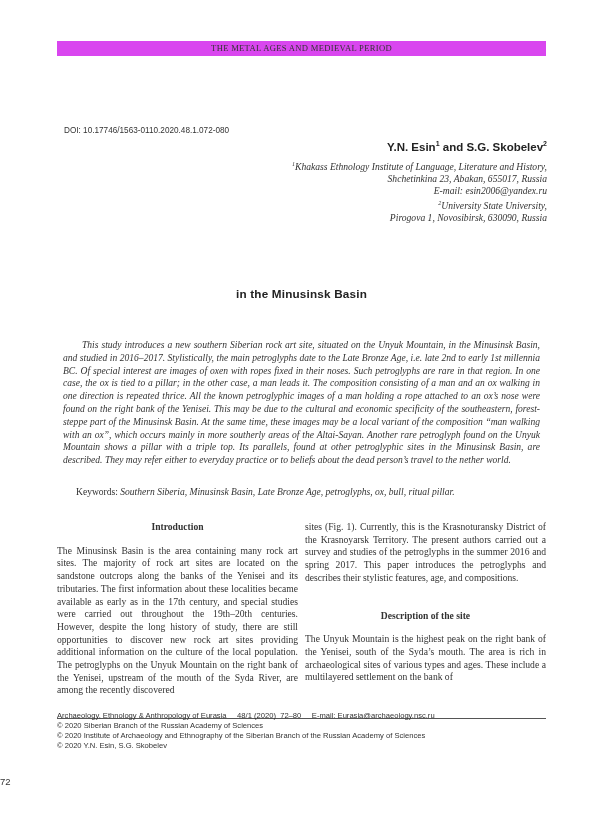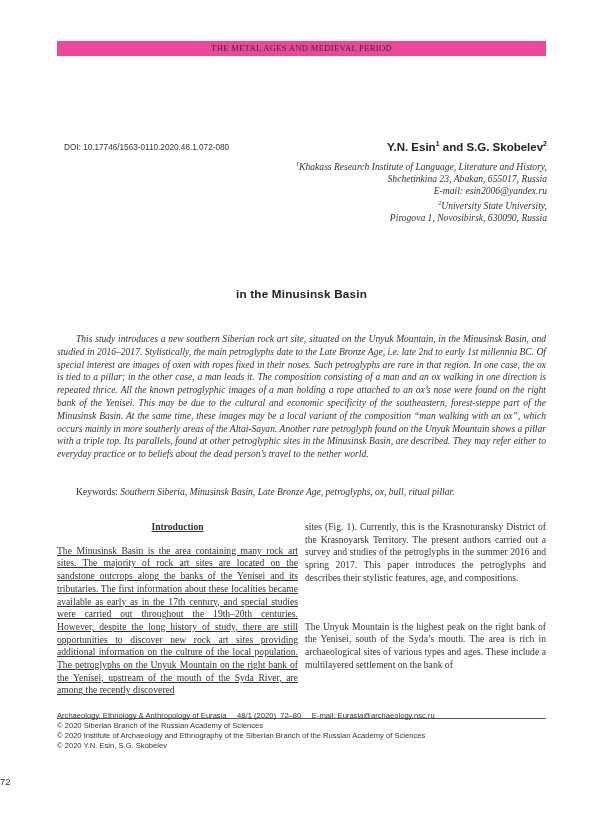--- a/index.html
+++ b/index.html
@@ -1,42 +1,42 @@
 <!DOCTYPE html>
 <html><head>
 <meta charset="utf-8">
 <style>
   html, body { margin: 0; padding: 0; background: #ffffff; }
   body { width: 611px; height: 820px; position: relative; overflow: hidden; color: #222; }
   .serif { font-family: "Liberation Serif", "DejaVu Serif", serif; }
   .sans { font-family: "Liberation Sans", "DejaVu Sans", sans-serif; }
 
-  .band { position: absolute; left: 57px; top: 41px; width: 489px; height: 15px; background: #ec4899;
+  .band { position: absolute; left: 57px; top: 41px; width: 489px; height: 15px; background: #d946ef;
           text-align: center; font-size: 8.6px; line-height: 15px; letter-spacing: 0.3px; color: #333; }
 
-  .doi { position: absolute; left: 64px; top: 143px; font-size: 8.2px; color: #333; }
+  .doi { position: absolute; left: 64px; top: 126px; font-size: 8.2px; color: #333; }
 
   .authors { position: absolute; right: 64px; top: 140px; font-size: 11.5px; font-weight: bold; color: #222; text-align: right; }
   .authors sup { font-size: 7px; }
 
   .affil { position: absolute; right: 64px; top: 158px; text-align: right; font-style: italic; font-size: 9.6px; line-height: 12px; color: #333; }
   .affil sup { font-size: 6px; }
 
   .title { position: absolute; left: 57px; width: 489px; top: 286px; text-align: center;
            font-size: 11.7px; font-weight: bold; line-height: 16px; letter-spacing: 0.2px; color: #222; }
 
   .abstract { position: absolute; left: 57px; width: 489px; top: 333px; font-style: italic; font-size: 9.55px;
               line-height: 12.8px; text-align: justify; color: #333; }
-  .abstract p { margin: 0; text-indent: 19px; }
+  .abstract p { margin: 6px; text-indent: 19px; }
 
   .keywords { position: absolute; left: 76px; top: 486px; font-size: 9.55px; color: #333; }
   .keywords i { font-style: italic; }
 
   .col { position: absolute; top: 521px; width: 241px; font-size: 9.6px; line-height: 12.7px; text-align: justify; color: #333; }
-  .col.left { left: 57px; text-decoration: underline; }
+  .col.left { left: 57px; }
   .col.right { left: 305px; }
   .col p { margin: 0; }
   .col h3 { margin: 0; font-size: 9.6px; font-weight: bold; text-align: center; line-height: 12.7px; }
   .gap { height: 11px; }
   .gap2 { height: 25px; }
 
   .rule { position: absolute; left: 57px; width: 489px; top: 718px; height: 0; border-top: 1px solid #555; }
 
   .footer { position: absolute; left: 57px; width: 489px; top: 711px; text-align: left; font-size: 7.6px; line-height: 10px; color: #333; }
 
@@ -47,21 +47,21 @@
 
 <div class="band serif">THE METAL AGES AND MEDIEVAL PERIOD</div>
 
 <div class="doi sans">DOI: 10.17746/1563-0110.2020.48.1.072-080</div>
 
 <div class="authors sans">
   <span>Y.N. Esin</span><sup>1</sup><span style="white-space:pre"> and </span><span>S.G. Skobelev</span><sup>2</sup>
 </div>
 
 <div class="affil serif">
-  <div><sup>1</sup><span>Khakass Research Institute of Language, Literature and History,</span></div>
+  <div><sup>1</sup><span>Khakass Ethnology Institute of Language, Literature and History,</span></div>
   <div>Shchetinkina 23, Abakan, 655017, Russia</div>
   <div>E-mail: esin2006@yandex.ru</div>
   <div><sup>2</sup><span>University State University,</span></div>
   <div>Pirogova 1, Novosibirsk, 630090, Russia</div>
 </div>
 
 <div class="title sans">
   <div>in the Minusinsk Basin</div>
 </div>
 
@@ -75,20 +75,21 @@
 
 <div class="col left serif">
   <h3>Introduction</h3>
   <div class="gap"></div>
   <p>The Minusinsk Basin is the area containing many rock art sites. The majority of rock art sites are located on the sandstone outcrops along the banks of the Yenisei and its tributaries. The first information about these localities became available as early as in the 17th century, and special studies were carried out throughout the 19th–20th centuries. However, despite the long history of study, there are still opportunities to discover new rock art sites providing additional information on the culture of the local population. The petroglyphs on the Unyuk Mountain on the right bank of the Yenisei, upstream of the mouth of the Syda River, are among the recently discovered</p>
 </div>
 
 <div class="col right serif">
   <p>sites (Fig. 1). Currently, this is the Krasnoturansky District of the Krasnoyarsk Territory. The present authors carried out a survey and studies of the petroglyphs in the summer 2016 and spring 2017. This paper introduces the petroglyphs and describes their stylistic features, age, and compositions.</p>
   <div class="gap2"></div>
+  <h3>Description of the site</h3>
   <div class="gap"></div>
   <p>The Unyuk Mountain is the highest peak on the right bank of the Yenisei, south of the Syda’s mouth. The area is rich in archaeological sites of various types and ages. These include a multilayered settlement on the bank of</p>
 </div>
 
 <div class="rule"></div>
 
 <div class="footer sans">
   <div style="white-space:pre">Archaeology, Ethnology &amp; Anthropology of Eurasia     48/1 (2020)  72–80     E-mail: Eurasia@archaeology.nsc.ru</div>
   <div>© 2020  Siberian Branch of the Russian Academy of Sciences</div>
   <div>© 2020  Institute of Archaeology and Ethnography of the Siberian Branch of the Russian Academy of Sciences</div>

